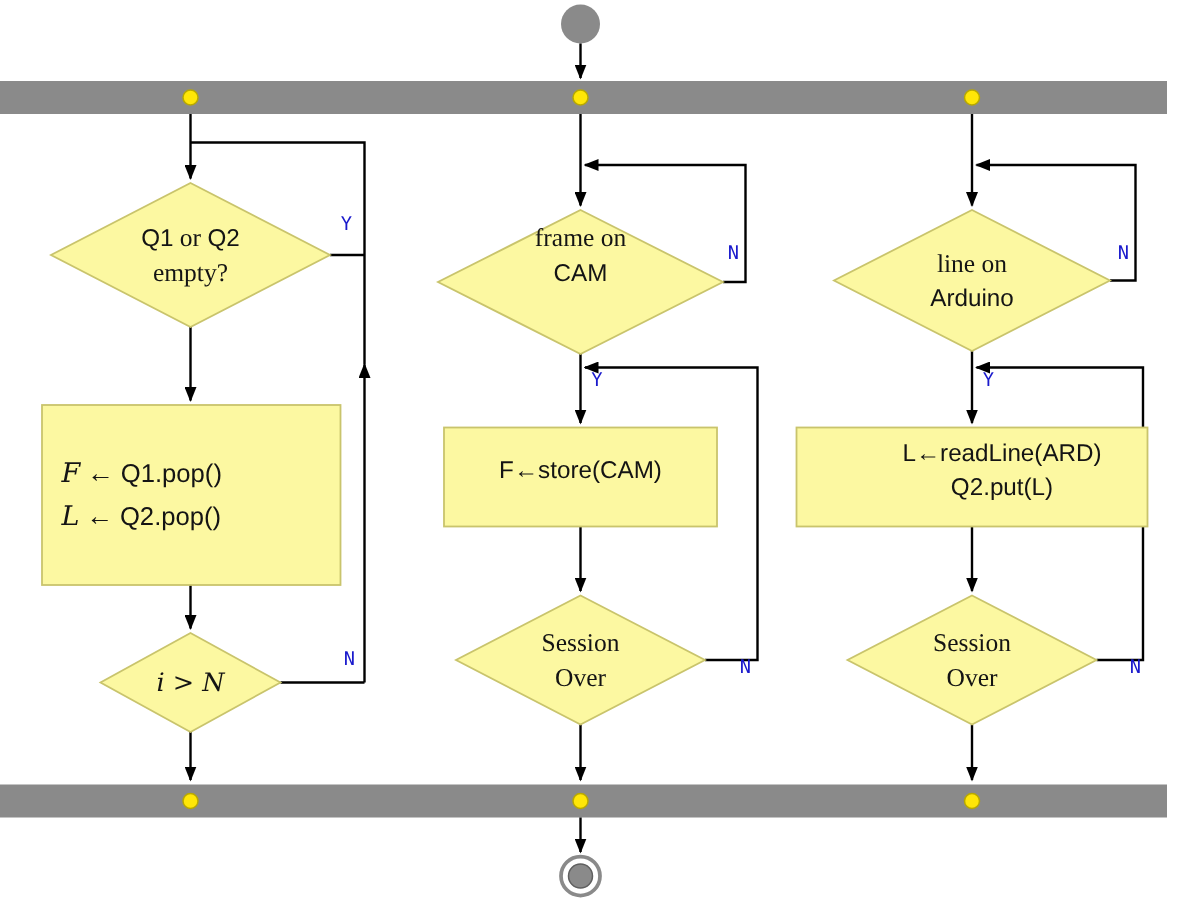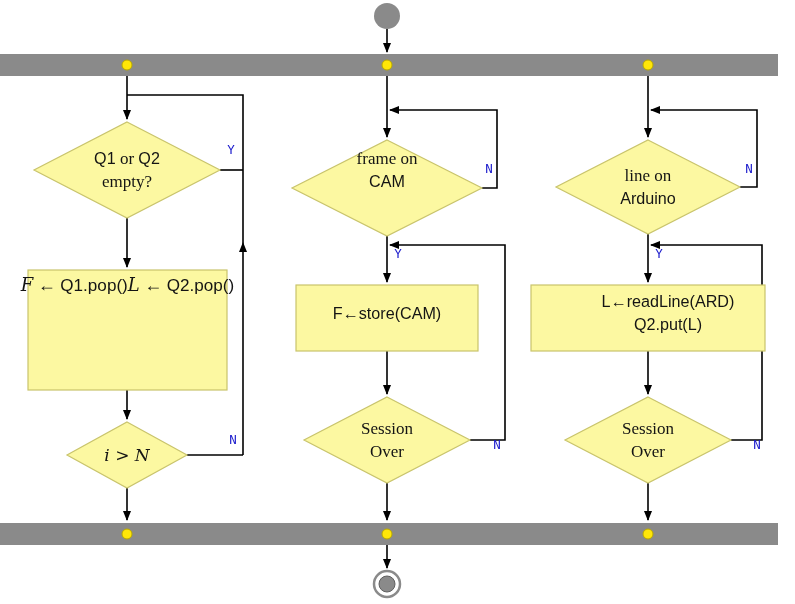--- a/index.html
+++ b/index.html
@@ -8,22 +8,22 @@
     position:relative; width:795px; height:604px; background:#ffffff;
     overflow:hidden; font-family:"Liberation Sans", sans-serif;
   }
   .layer { position:absolute; inset:0; }
   .node-text {
     position:absolute; transform:translate(-50%,-50%);
     text-align:center; color:#141414; font-size:17px; line-height:1.35;
     white-space:nowrap; z-index:2;
   }
   .proc-text-left {
-    position:absolute; display:flex; flex-direction:row; justify-content:center;
-    font-size:18px; line-height:29px; color:#141414;
+    position:absolute; display:flex; flex-direction:column; justify-content:center;
+    padding-left:13px; font-size:18px; line-height:29px; color:#141414;
     white-space:nowrap; z-index:2;
   }
   .tline { display:block; }
   .seg[data-style="mono"]  { font-family:Liberation Sans, sans-serif; font-size:0.95em; }
   .seg[data-style="math"]  { font-family:"DejaVu Serif","Liberation Serif",serif; font-style:italic; }
   .seg[data-style="plain"] { font-family:Liberation Serif, serif;margin-top:23px; }
   .branch-label {
     position:absolute; transform:translate(-50%,-50%);
     font-family:"DejaVu Sans Mono","Liberation Mono",monospace;
     font-size:12.5px; color:#1a1acc; z-index:3;

